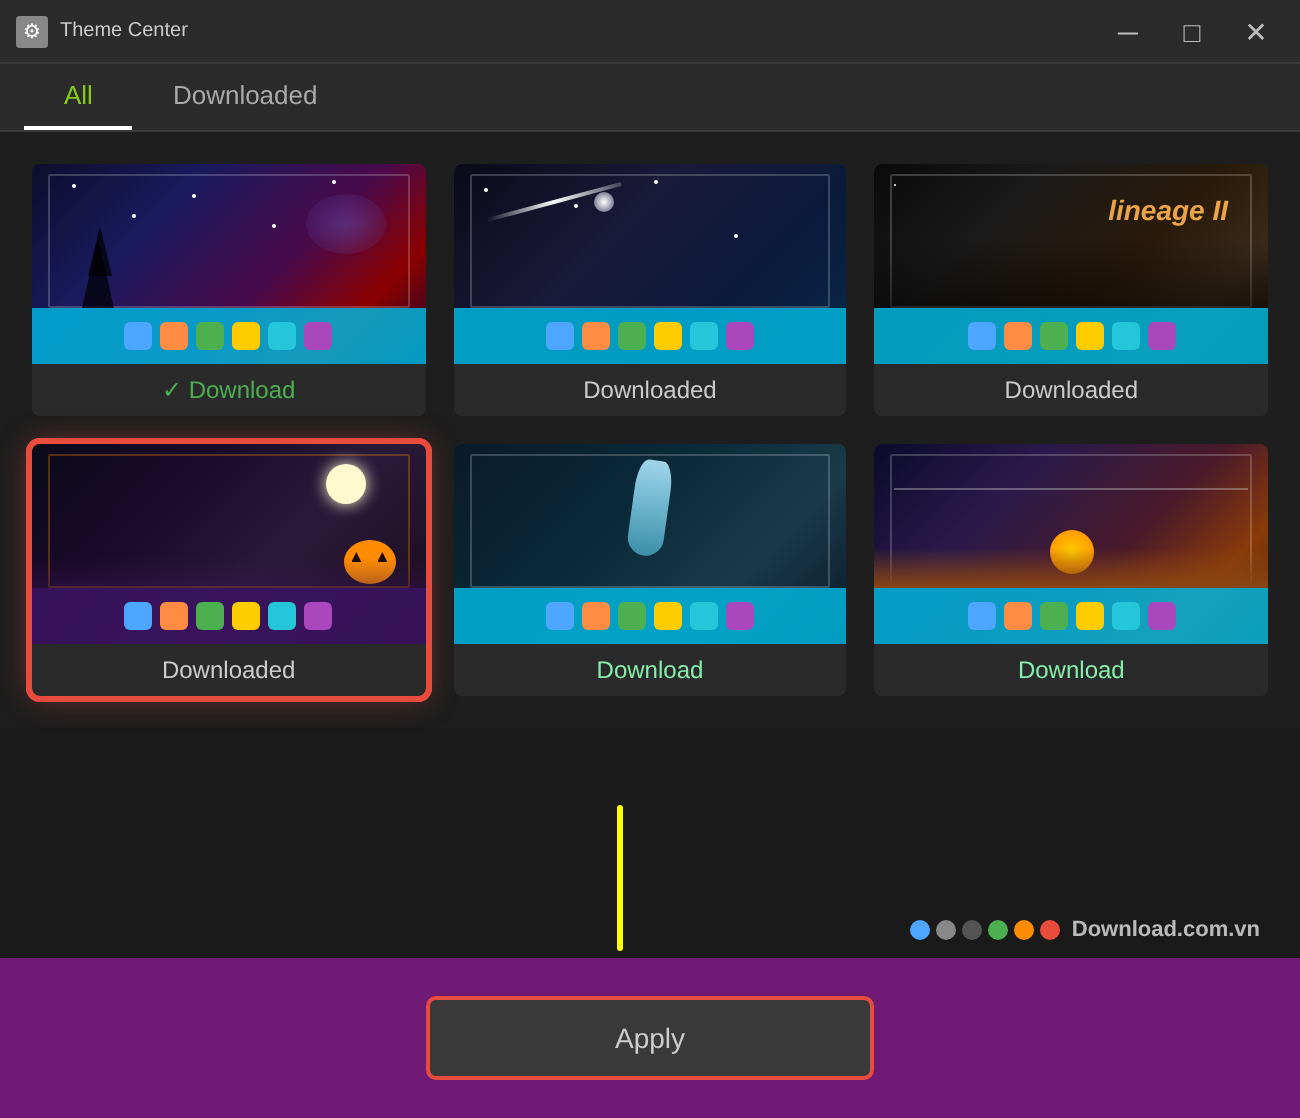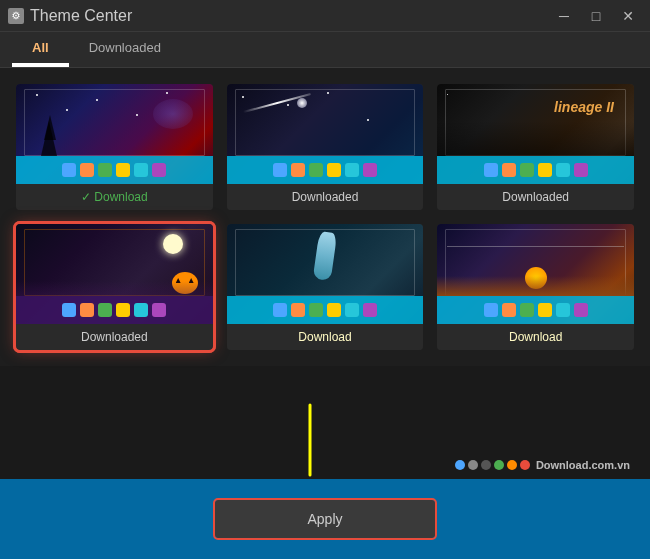--- a/index.html
+++ b/index.html
@@ -28,21 +28,21 @@
       background: #888;
       border-radius: 2px;
       display: flex;
       align-items: center;
       justify-content: center;
       font-size: 10px;
       color: #fff;
     }
     .title-bar-title {
       color: #ccc;
-      font-size: 16px;
+      font-size: 10px;
       flex: 1;
     }
     .title-bar-controls {
       display: flex;
       gap: 4px;
     }
     .title-bar-btn {
       width: 28px;
       height: 20px;
       display: flex;
@@ -62,23 +62,22 @@
       border-bottom: 1px solid #3a3a3a;
     }
     .tab {
       padding: 8px 20px;
       color: #aaa;
       font-size: 13px;
       cursor: pointer;
       border-bottom: 2px solid transparent;
     }
     .tab.active {
-      color: #fdba74;
-      border-bottom: 4px solid #ffffff;
-      font-weight: bold;
+      color: #84cc16;
+      border-bottom: 2px solid #ffffff;
     }
 
     
     .content {
       padding: 16px;
       display: grid;
       grid-template-columns: repeat(3, 1fr);
       gap: 14px;
       background: #1e1e1e;
     }
@@ -204,30 +203,30 @@
 
     
     .theme-label {
       background: #2a2a2a;
       padding: 6px 8px;
       text-align: center;
       font-size: 12px;
     }
     .theme-label.applied { color: #4caf50; }
     .theme-label.downloaded { color: #ccc; }
-    .theme-label.download { color: #fef9c3; }
+    .theme-label.download { color: #86efac; }
 
     
     .apply-area {
       position: absolute;
       bottom: 0;
       left: 0;
       right: 0;
       height: 80px;
-      background: #0369a1;
+      background: #701a75;
       display: flex;
       align-items: center;
       justify-content: center;
     }
     .apply-btn {
       width: 220px;
       height: 38px;
       background: #3a3a3a;
       color: #ccc;
       border: none;

